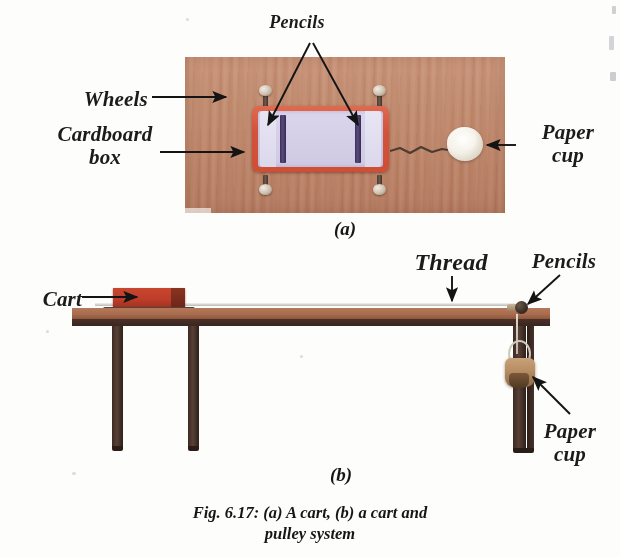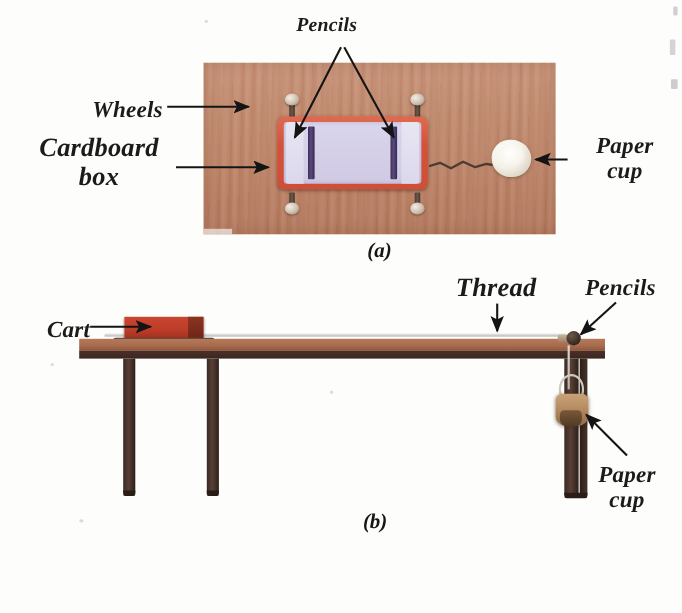--- a/index.html
+++ b/index.html
@@ -305,21 +305,21 @@
     </svg>
 
     <div id="cup-a">
       <div id="cup-a-rim"></div>
     </div>
 
     <div class="lbl c" id="lbl-pencils" style="left:234px; top:13px; width:126px; font-size:18px;">Pencils</div>
 
     <div class="lbl r" id="lbl-wheels" style="left:32px; top:88px; width:116px; font-size:21px;">Wheels</div>
 
-    <div class="lbl c" id="lbl-cardboard" style="left:22px; top:123px; width:136px; font-size:24px;">Cardboard
+    <div class="lbl c" id="lbl-cardboard" style="left:37px; top:123px; width:136px; font-size:21px;">Cardboard
 box</div>
 
     <div class="lbl c" id="lbl-papercup-a" style="left:520px; top:121px; width:96px; font-size:21px;">Paper
 cup</div>
 
     <div class="sublabel" id="sublabel-a" style="left:310px; top:218px; width:70px;">(a)</div>
   </div>
 
   <div id="panel-b">
 
@@ -383,20 +383,22 @@
 
     <line x1="82" y1="297" x2="137" y2="297" stroke="#141414" stroke-width="1.9" marker-end="url(#ah)"></line>
 
     <line x1="452" y1="276" x2="452" y2="301" stroke="#141414" stroke-width="1.9" marker-end="url(#ah)"></line>
 
     <line x1="560" y1="275" x2="528" y2="304" stroke="#141414" stroke-width="1.9" marker-end="url(#ah)"></line>
 
     <line x1="570" y1="414" x2="533" y2="377" stroke="#141414" stroke-width="1.9" marker-end="url(#ah)"></line>
   </svg>
 
+  <div class="caption" id="figure-caption" style="left:130px; top:503px; width:360px;">Fig. 6.17: (a) A cart, (b) a cart and
+pulley system</div>
 
   <div class="artifact" style="left:612px; top:6px;   width:4px; height:8px;  opacity:.55;"></div>
   <div class="artifact" style="left:609px; top:36px;  width:5px; height:14px; opacity:.5;"></div>
   <div class="artifact" style="left:610px; top:72px;  width:6px; height:9px;  opacity:.6;"></div>
   <div class="speck" style="left:186px; top:18px;  width:3px; height:3px;"></div>
   <div class="speck" style="left:500px; top:83px;  width:3px; height:3px;"></div>
   <div class="speck" style="left:46px;  top:330px; width:3px; height:3px;"></div>
   <div class="speck" style="left:72px;  top:472px; width:4px; height:3px;"></div>
   <div class="speck" style="left:300px; top:355px; width:3px; height:3px;"></div>
 </div>

